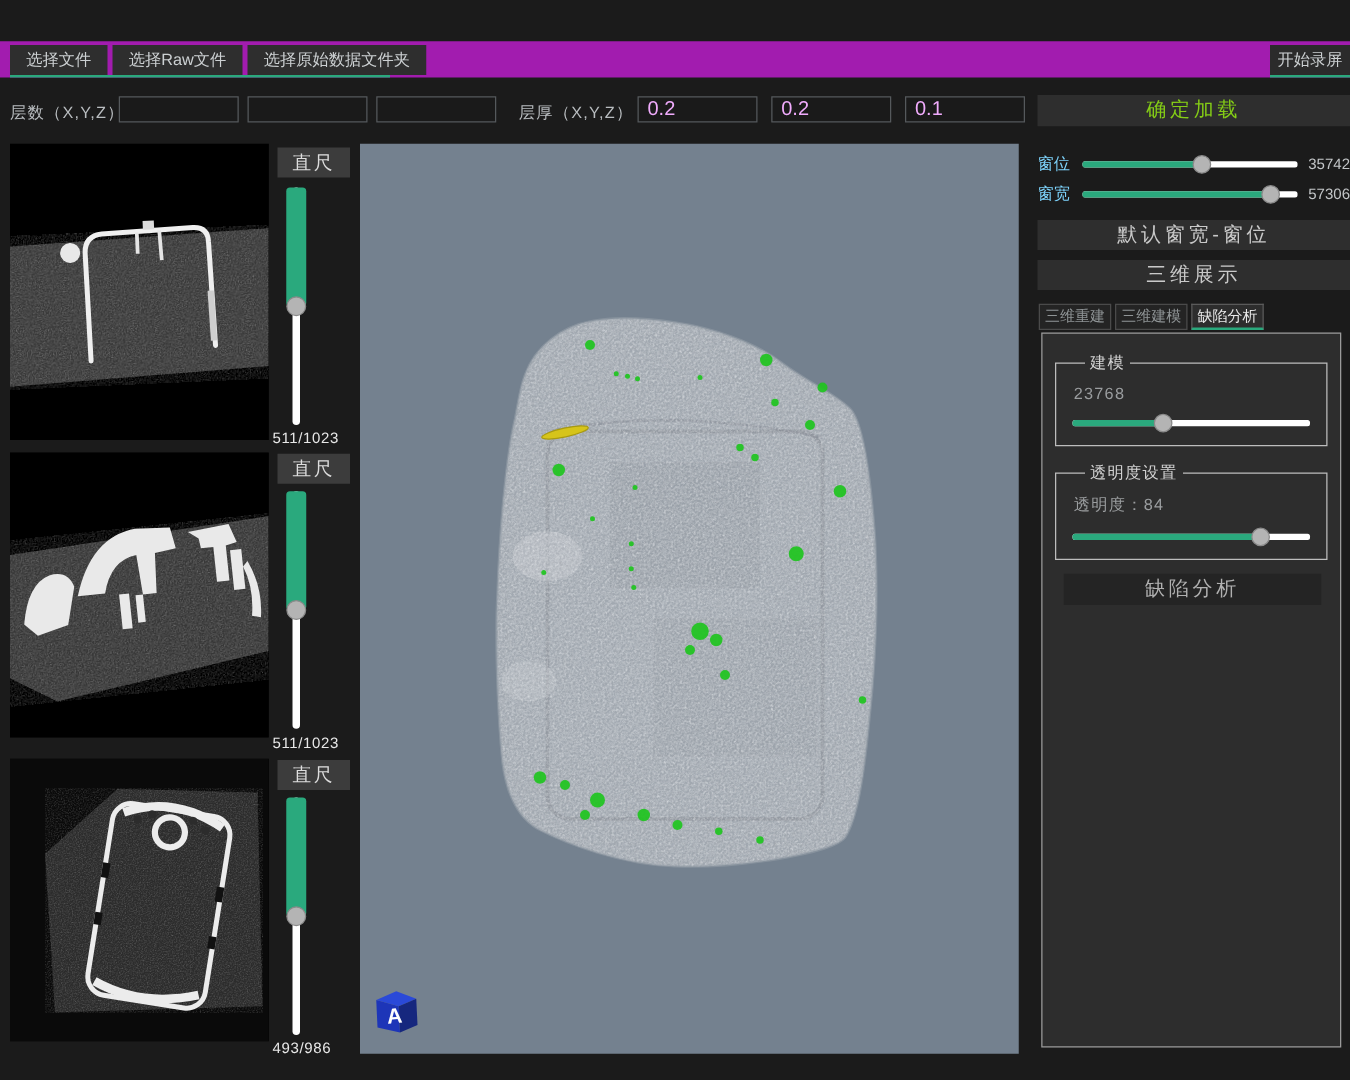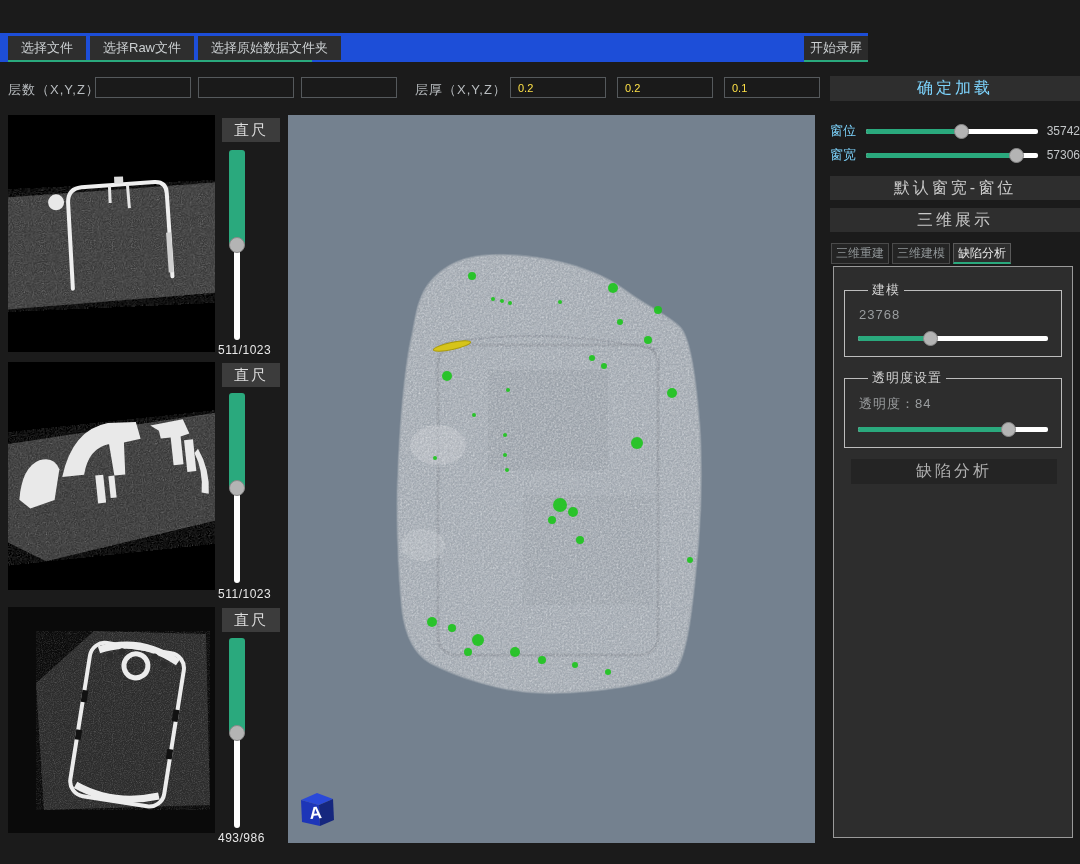--- a/index.html
+++ b/index.html
@@ -12,36 +12,36 @@
     display:flex; align-items:center; }
   .app-icon { width:13px; height:13px; margin-left:9px; display:flex; border:1px solid #7b8d86; }
   .app-icon .ic-l { width:6px; height:100%; background:#38695f; }
   .app-icon .ic-r { width:5px; height:100%; background:#cfe0d6; }
   .title-text { margin-left:9px; font-size:12px; color:#111; }
   .win-controls { margin-left:auto; display:flex; height:100%; }
   .win-btn { width:46px; height:100%; display:flex; align-items:center; justify-content:center;
     font-size:13px; color:#444; cursor:default; }
 
   
-  .menubar { position:absolute; left:0; top:33px; width:868px; height:29px; background:#1d4ed8; }
+  .menubar { position:absolute; left:0; top:33px; width:1080px; height:29px; background:#a21caf; }
   .menu-group { position:absolute; left:8px; top:3px; height:24px; display:flex; }
   .menu-btn { height:24px; padding:0 13px; background:#2e2e2e; color:#ccd0d2; font-size:13px;
     display:flex; align-items:center; margin-right:4px; }
   .menu-underline { position:absolute; left:8px; top:27px; width:304px; height:2px; background:#2aa97d; }
   .record-btn { position:absolute; right:0; top:3px; height:24px; width:64px; background:#2b2b2b;
     color:#ccd0d2; font-size:13px; display:flex; align-items:center; justify-content:center; }
   .record-underline { position:absolute; right:0; top:27px; width:64px; height:2px; background:#2aa97d; }
 
   
   .loadrow { position:absolute; left:0; top:70px; width:1080px; height:38px; }
   .lr-label { position:absolute; top:11px; font-size:13px; color:#b9bdc0; letter-spacing:1px; }
   .lr-input { position:absolute; top:7px; width:96px; height:21px; background:#1a1a1a;
-    border:1px solid #55595c; color:#fde047; font-size:11px; padding-left:7px; }
+    border:1px solid #55595c; color:#f0abfc; font-size:16px; padding-left:7px; }
   .confirm-btn { position:absolute; left:830px; top:6px; width:250px; height:25px; background:#2e2e2e;
-    color:#7dd3fc; font-size:16px; letter-spacing:3px; display:flex; align-items:center; justify-content:center; }
+    color:#84cc16; font-size:16px; letter-spacing:3px; display:flex; align-items:center; justify-content:center; }
 
   
   .slice-img { position:absolute; left:8px; width:207px; background:#000; overflow:hidden; }
   .slider-col { position:absolute; left:218px; width:64px; }
   .ruler-btn { position:absolute; left:4px; width:58px; height:24px; background:#3c3c3c; color:#dddddd;
     font-size:15px; letter-spacing:2px; display:flex; align-items:center; justify-content:center; }
   .vslider { position:absolute; left:11px; width:16px; }
   .vtrack { position:absolute; left:5px; top:0; width:6px; height:100%; background:#ffffff; border-radius:3px; }
   .vfill { position:absolute; left:0; top:0; width:100%; background:#2aa97d; border-radius:3px; }
   .vknob { position:absolute; left:0; width:16px; height:16px; border-radius:50%;

